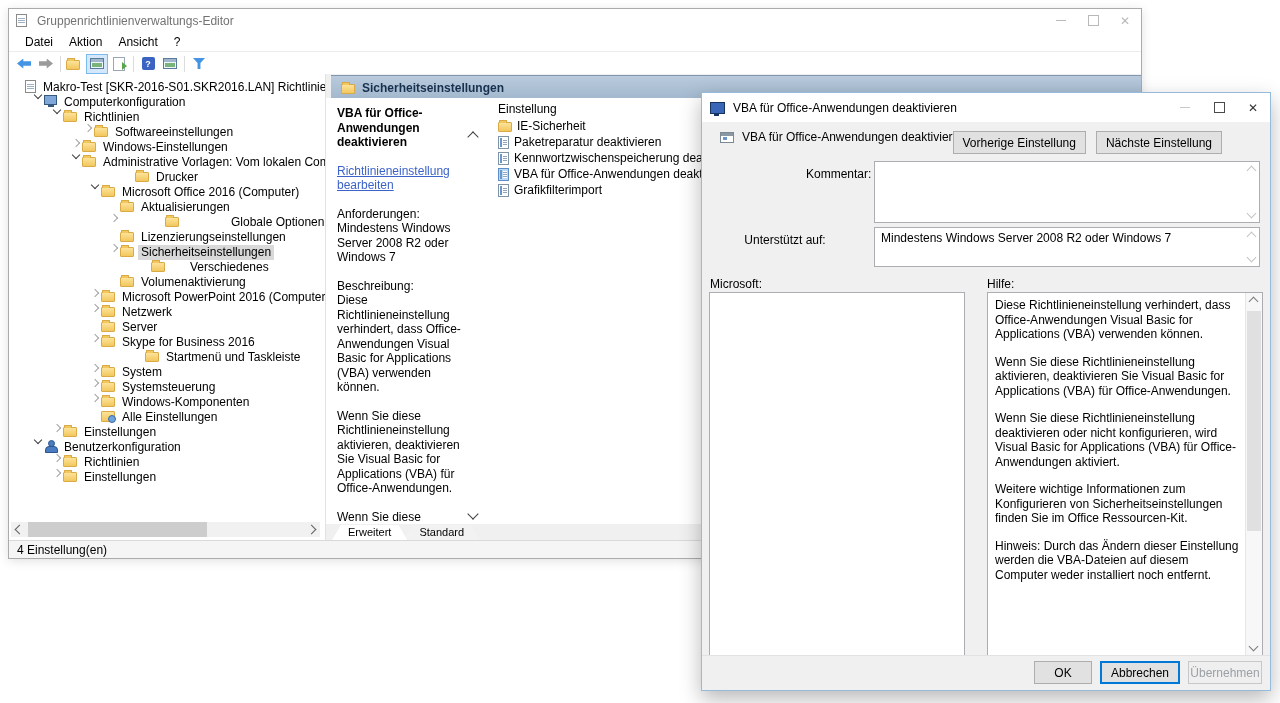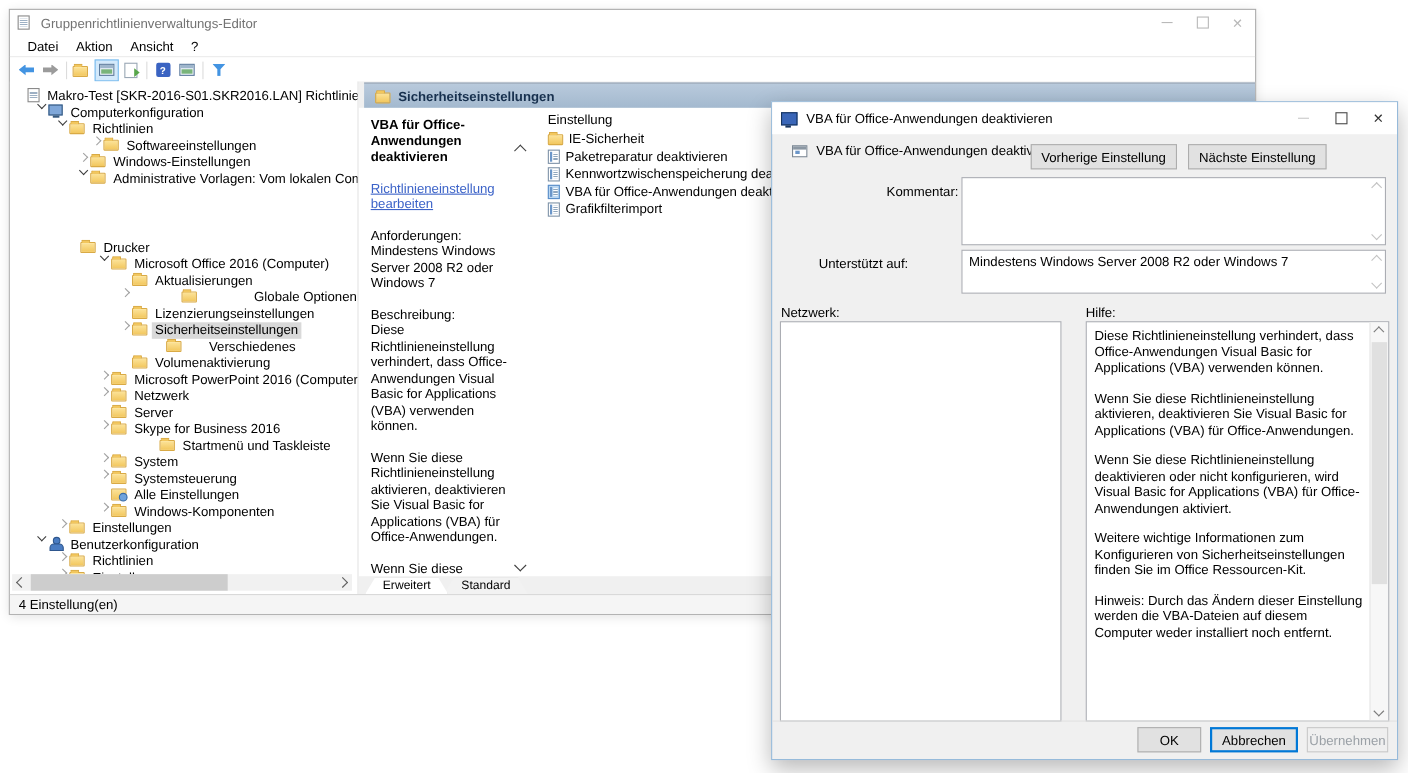--- a/index.html
+++ b/index.html
@@ -117,21 +117,21 @@
   .dlg-caps{margin-left:auto;display:flex;height:100%;}
   .dcap{width:34px;height:100%;display:flex;align-items:center;justify-content:center;color:#333;}
   .dcap .minbar{width:10px;height:1px;background:#c9c9c9;}
   .dcap .maxbox{width:9px;height:9px;border:1px solid #4a4a4a;}
   .dlg-sub{position:absolute;left:10px;top:37px;display:flex;align-items:center;}
   .sub-ico{width:14px;height:11px;border:1px solid #7c8894;background:#fff;box-sizing:border-box;position:relative;flex:none;}
   .sub-ico::before{content:"";display:block;height:3px;background:#8b97a3;}
   .sub-ico::after{content:"";position:absolute;left:2px;bottom:2px;width:4px;height:3px;background:#6b96c9;}
   .dlg-sub span{margin-left:8px;}
   .btn{background:#e1e1e1;border:1px solid #adadad;display:flex;align-items:center;justify-content:center;box-sizing:border-box;}
-  .topbtns{position:absolute;right:64px;top:38px;display:flex;gap:10px;}
+  .topbtns{position:absolute;right:48px;top:38px;display:flex;gap:10px;}
   .topbtns .btn{height:23px;padding:0 9px;}
   .radios{position:absolute;left:12px;top:70px;}
   .radio-row{display:flex;align-items:center;margin-bottom:12px;}
   .rb{width:12px;height:12px;border-radius:50%;border:1px solid #8a8a8a;background:#fff;margin-right:7px;flex:none;position:relative;box-sizing:content-box;}
   .rb.sel{border-color:#4e4e4e;}
   .rb.sel::after{content:"";position:absolute;left:3px;top:3px;width:6px;height:6px;border-radius:50%;background:#262626;}
   .lbl{position:absolute;}
   .fieldbox{position:absolute;background:#fff;border:1px solid #abadb3;box-sizing:border-box;}
   .comment-box{left:172px;top:68px;width:386px;height:62px;}
   .comment-box textarea{position:absolute;inset:0;border:none;resize:none;background:transparent;outline:none;}
@@ -245,21 +245,21 @@
           <span class="ti ti-folder"></span>
           <span class="tlabel">Windows-Einstellungen</span>
         </div>
         <div class="tree-row" style="padding-left: 61px;">
           <span class="chev-slot">
             <span class="chev open"></span>
           </span>
           <span class="ti ti-folder"></span>
           <span class="tlabel">Administrative Vorlagen: Vom lokalen Computer abgerufen</span>
         </div>
-        <div class="tree-row" style="padding-left: 52px; margin-top: 48px;">
+        <div class="tree-row" style="padding-left: 114px;">
           <span class="chev-slot">
             <span class="chev none"></span>
           </span>
           <span class="ti ti-folder"></span>
           <span class="tlabel">Drucker</span>
         </div>
         <div class="tree-row" style="padding-left: 80px;">
           <span class="chev-slot">
             <span class="chev open"></span>
           </span>
@@ -349,34 +349,34 @@
           </span>
           <span class="ti ti-folder"></span>
           <span class="tlabel">System</span>
         </div>
         <div class="tree-row" style="padding-left: 80px;">
           <span class="chev-slot">
             <span class="chev "></span>
           </span>
           <span class="ti ti-folder"></span>
           <span class="tlabel">Systemsteuerung</span>
+        </div>
+        <div class="tree-row" style="padding-left: 80px;">
+          <span class="chev-slot">
+            <span class="chev "></span>
+          </span>
+          <span class="ti ti-folder"></span>
+          <span class="tlabel">Windows-Komponenten</span>
         </div>
         <div class="tree-row" style="padding-left: 80px;">
           <span class="chev-slot">
             <span class="chev none"></span>
           </span>
           <span class="ti ti-allset"></span>
           <span class="tlabel">Alle Einstellungen</span>
-        </div>
-        <div class="tree-row" style="padding-left: 80px;">
-          <span class="chev-slot">
-            <span class="chev "></span>
-          </span>
-          <span class="ti ti-folder"></span>
-          <span class="tlabel">Windows-Komponenten</span>
         </div>
         <div class="tree-row" style="padding-left: 42px;">
           <span class="chev-slot">
             <span class="chev "></span>
           </span>
           <span class="ti ti-folder"></span>
           <span class="tlabel">Einstellungen</span>
         </div>
         <div class="tree-row" style="padding-left: 23px;">
           <span class="chev-slot">
@@ -501,21 +501,21 @@
     <span class="ar down"></span>
   </div>
 
   <span class="lbl" style="left:0;top:140px;width:166px;text-align:center;">Unterstützt auf:</span>
   <div class="fieldbox support-box tiny-arrows">
     <span>Mindestens Windows Server 2008 R2 oder Windows 7</span>
     <span class="ar up"></span>
     <span class="ar down"></span>
   </div>
 
-  <span class="lbl" style="left:8px;top:184px;">Netzwerk:</span>
+  <span class="lbl" style="left:8px;top:184px;">Microsoft:</span>
   <span class="lbl" style="left:285px;top:184px;">Hilfe:</span>
 
   <div class="fieldbox options-box"></div>
 
   <div class="fieldbox help-box">
     <div class="help-inner" id="help-paras">
         <p>Diese Richtlinieneinstellung verhindert, dass Office-Anwendungen Visual Basic for Applications (VBA) verwenden können.</p>
         <p>Wenn Sie diese Richtlinieneinstellung aktivieren, deaktivieren Sie Visual Basic for Applications (VBA) für Office-Anwendungen.</p>
         <p>Wenn Sie diese Richtlinieneinstellung deaktivieren oder nicht konfigurieren, wird Visual Basic for Applications (VBA) für Office-Anwendungen aktiviert.</p>
         <p>Weitere wichtige Informationen zum Konfigurieren von Sicherheitseinstellungen finden Sie im Office Ressourcen-Kit.</p>

